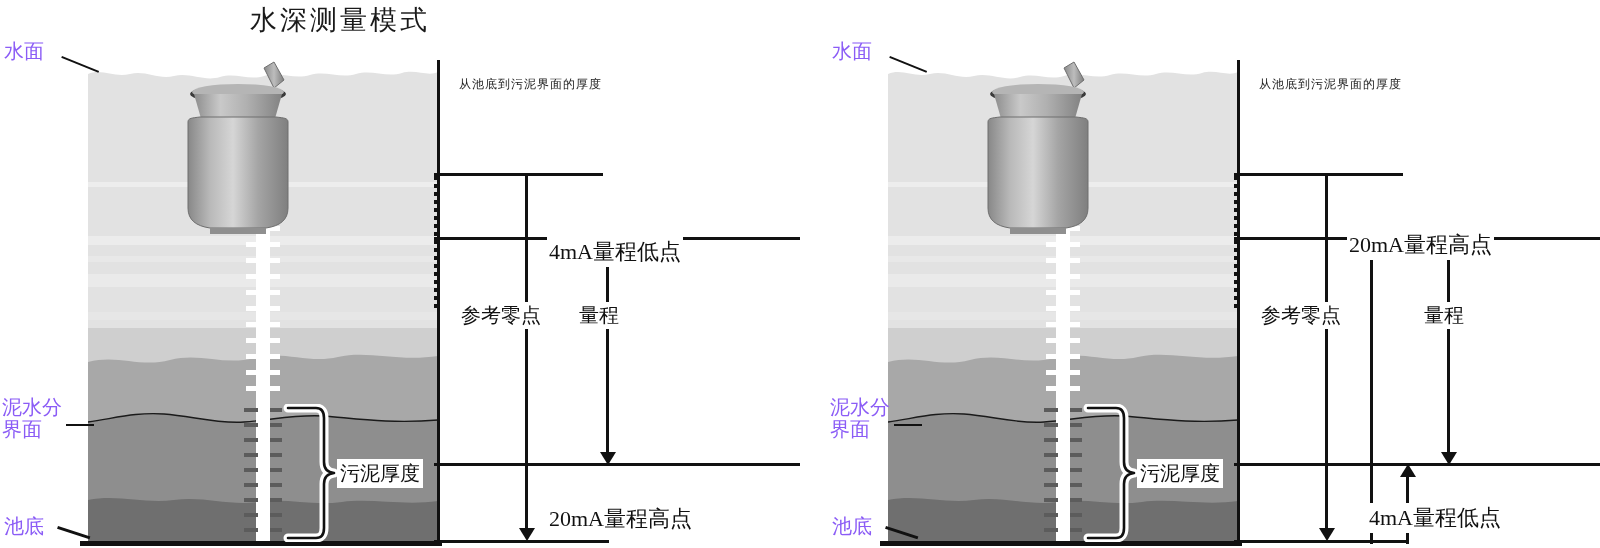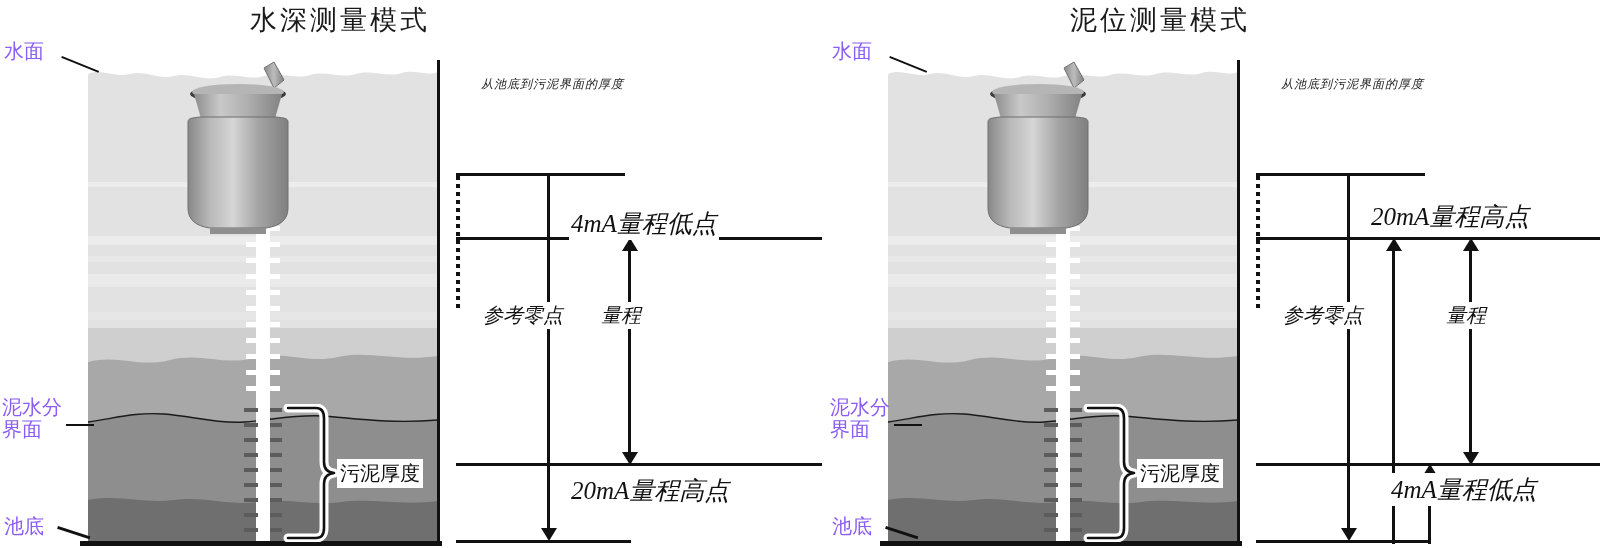--- a/index.html
+++ b/index.html
@@ -20,27 +20,27 @@
   .floor{position:absolute;left:80px;top:541px;width:362px;height:5px;background:#111;}
 
   
   .lbl{position:absolute;font-size:20px;line-height:22px;color:#8b5cf6;white-space:pre;}
   .lbl-water{left:4px;top:40px;}
   .lbl-interface{left:2px;top:396px;}
   .lbl-bottom{left:4px;top:515px;}
   .leader{position:absolute;background:#111;transform-origin:0 0;height:2px;}
 
   
-  .chart{position:absolute;left:459px;top:0;width:363px;height:548px;font-style:italic;}
+  .chart{position:absolute;left:437px;top:0;width:363px;height:548px;}
   .hline{position:absolute;background:#111;height:3px;}
   .vline{position:absolute;background:#111;width:3px;}
   .dotline{position:absolute;width:4px;background-image:repeating-linear-gradient(to bottom,#111 0 4px,transparent 4px 8px);}
   .note{position:absolute;font-size:12px;letter-spacing:1px;color:#222;white-space:nowrap;}
   .ctext{position:absolute;font-size:20px;color:#111;white-space:nowrap;background:#fff;padding:0 2px;}
-  .ctext.sm{font-size:25px;}
+  .ctext.sm{font-size:22px;margin-top:30px;}
 
   .arrow{position:absolute;width:3px;background:#111;}
   .ah{position:absolute;width:0;height:0;border-left:8px solid transparent;border-right:8px solid transparent;}
   .ah.up{border-bottom:13px solid #111;}
   .ah.down{border-top:13px solid #111;}
 
   
   .brace{position:absolute;}
   .sludge-lbl{position:absolute;font-size:20px;background:#fff;padding:1px 3px;color:#111;white-space:nowrap;}
 </style>
@@ -187,21 +187,20 @@
 
       <div class="ctext" style="left:22px;top:302px;">参考零点</div>
       <div class="ctext" style="left:140px;top:302px;">量程</div>
       <div class="ctext sm" style="left:110px;top:207px;">4mA量程低点</div>
       <div class="ctext sm" style="left:110px;top:474px;">20mA量程高点</div>
     </div>
   </div>
 
   <div class="panel right">
 
-    <div class="title">泥位测量模式</div>
 
     <div class="tank">
       <svg width="350" height="483" viewBox="0 0 350 483" xmlns="http://www.w3.org/2000/svg">
         <defs>
           <linearGradient id="bodyGradR" x1="0" y1="0" x2="1" y2="0">
             <stop offset="0%" stop-color="#888888"></stop>
             <stop offset="22%" stop-color="#b9b9b9"></stop>
             <stop offset="45%" stop-color="#d6d6d6"></stop>
             <stop offset="70%" stop-color="#a5a5a5"></stop>
             <stop offset="100%" stop-color="#7f7f7f"></stop>

